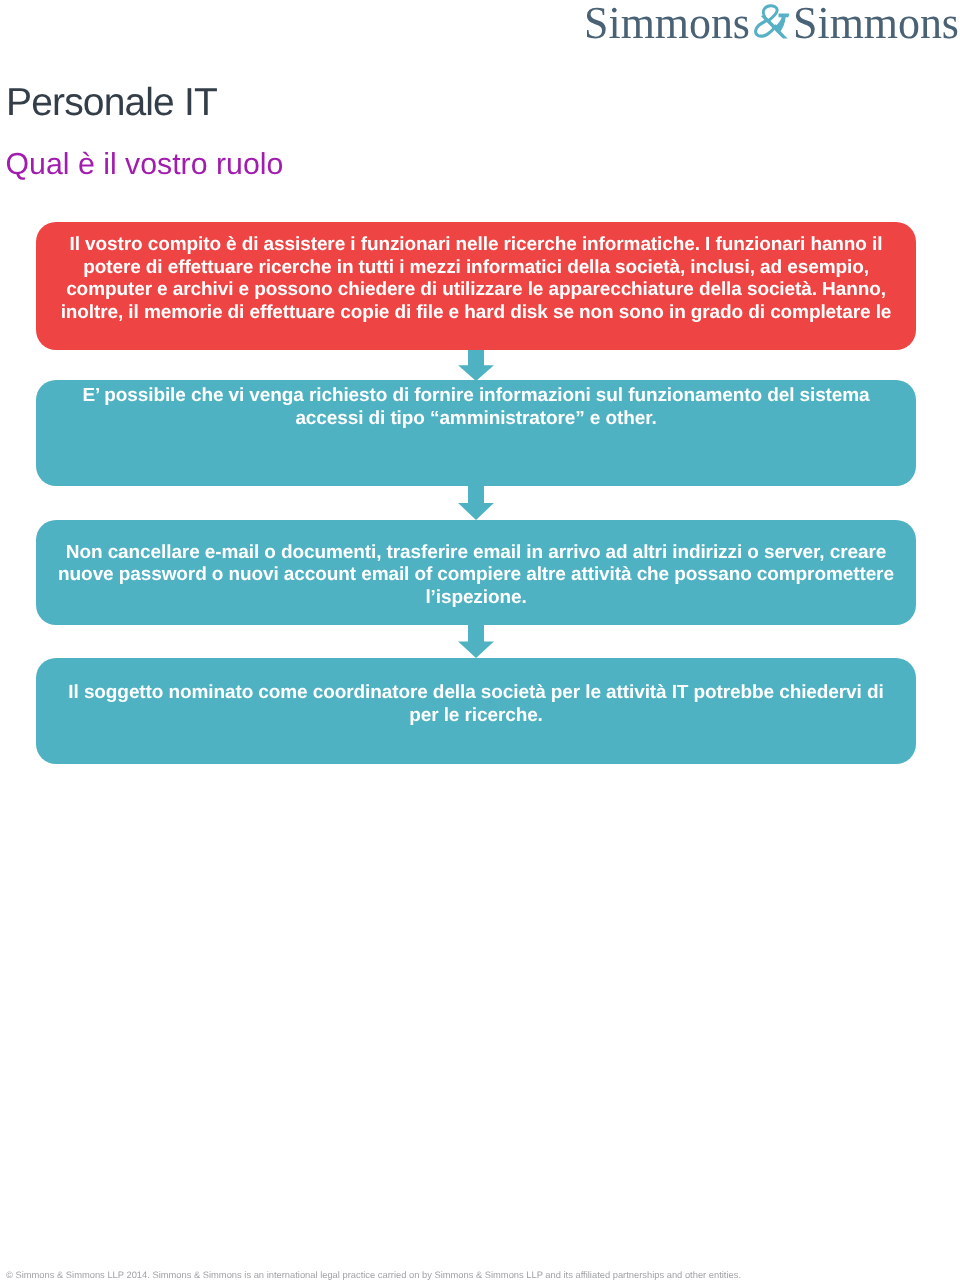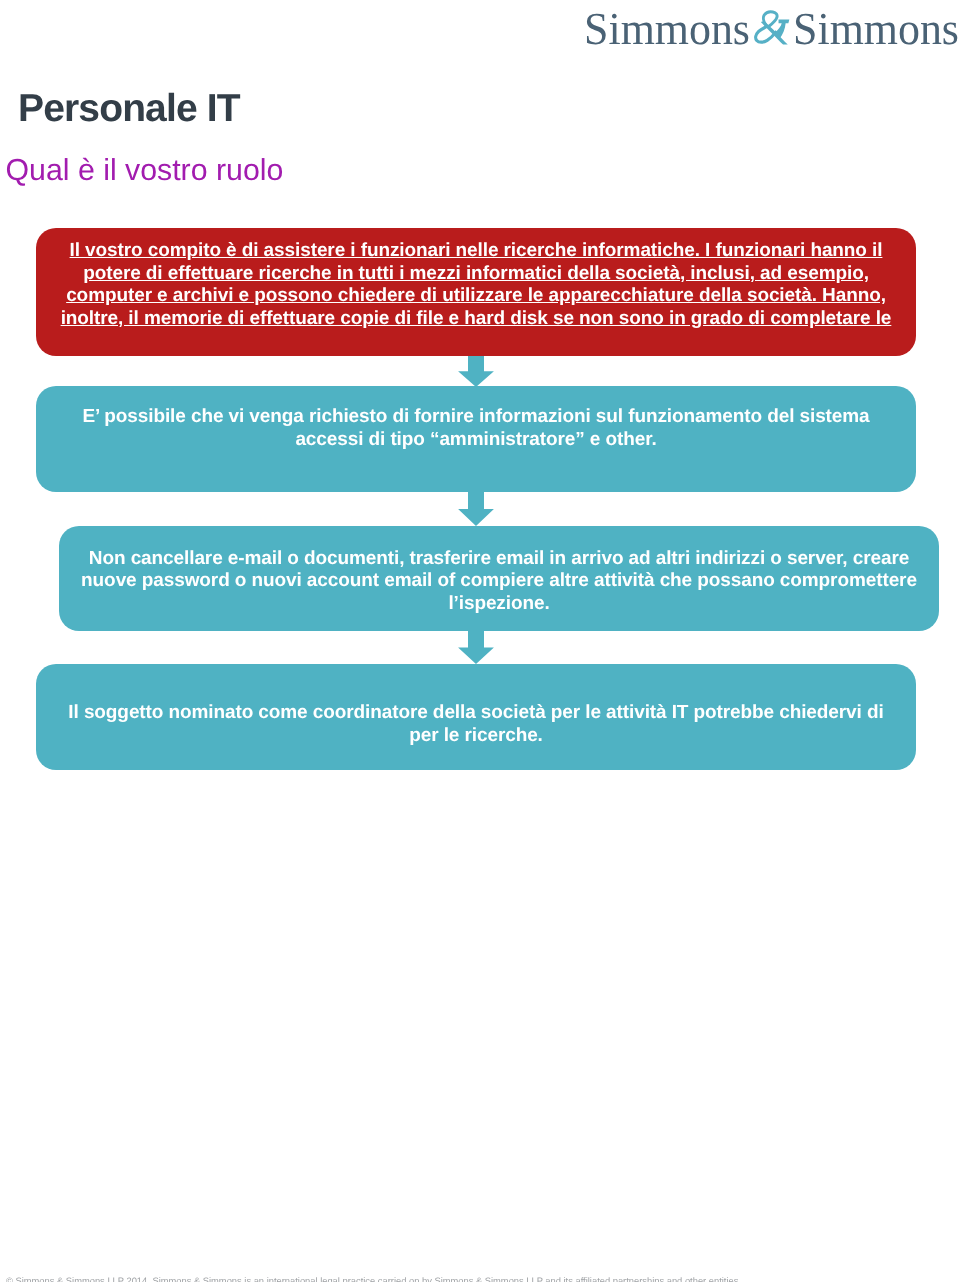--- a/index.html
+++ b/index.html
@@ -1,36 +1,36 @@
 <!DOCTYPE html>
 <html><head>
 <meta charset="utf-8">
 <style>
   html,body{margin:0;padding:0;}
   body{width:960px;height:1282px;background:#ffffff;
        font-family:"Liberation Sans",sans-serif;overflow:hidden;position:relative;
        -webkit-font-smoothing:antialiased;
        -moz-osx-font-smoothing:grayscale;text-rendering:geometricPrecision;}
-  .page{position:absolute;left:0;top:6px;width:960px;height:1037px;}
+  .page{position:absolute;left:0;top:0;width:960px;height:1037px;}
   
   .title,.subtitle,.footer,.box .ln{-webkit-font-smoothing:antialiased;transform:translateZ(0);}
 
   
   .logo{position:absolute;left:584px;top:5px;width:380px;height:42px;}
   .logo .word{position:absolute;top:0;font-family:"Liberation Serif",serif;
               font-size:45.8px;line-height:36px;color:#4a6275;white-space:nowrap;
               transform:scaleX(0.959) translateZ(0);transform-origin:0 0;}
   .logo .w1{left:0px;}
   .logo .amp{position:absolute;left:169px;top:-1px;width:38px;height:36.5px;}
   .logo .amp svg{display:block;width:38px;height:36.5px;}
   .logo .w2{left:209px;}
 
   
-  .title{position:absolute;left:6px;top:80.5px;font-size:39px;font-weight:700;
-         color:#333e48;letter-spacing:-0.85px;line-height:44px;white-space:nowrap;margin-left:12px;}
+  .title{position:absolute;left:6px;top:80.5px;font-size:39px;font-weight:400;
+         color:#333e48;letter-spacing:-0.85px;line-height:44px;white-space:nowrap;}
   .subtitle{position:absolute;left:5.5px;top:148px;font-size:30.3px;font-weight:400;
             color:#4ca3b4;letter-spacing:0px;line-height:34px;white-space:nowrap;}
 
   
   .box{position:absolute;left:36px;width:880px;background:#4fb2c3;border-radius:20px;
        color:#ffffff;font-weight:bold;text-align:center;box-sizing:border-box;}
   .box .ln{font-size:19px;letter-spacing:-0.1px;line-height:22.5px;white-space:nowrap;}
 
   
   .arrow{position:absolute;left:458px;width:36px;}
@@ -58,55 +58,55 @@
           <path d="M26.3 10.0 L37.6 10.0 L36.5 13.9 L33.7 13.9 C33.2 20.0 30.8 26.0 26.8 30.4 L21.6 25.1 C25.6 21.0 29.0 17.2 29.6 13.9 L26.3 13.9 Z"></path>
         </g>
       </svg>
     </span>
     <span class="word w2" style="color: rgb(74, 98, 117);">Simmons</span>
   </div>
 
   <div class="title">Personale IT</div>
   <div class="subtitle" style="color: #a21caf;">Qual è il vostro ruolo</div>
 
-  <div class="box" id="box0" style="top: 222px; height: 128px; padding-top: 12.4px; background: #b91c1c; text-decoration: underline;">
+  <div class="box" id="box0" style="top: 222px; height: 128px; padding-top: 12.4px; background: #ef4444;">
     <div class="ln">Il vostro compito è di assistere i funzionari nelle ricerche informatiche. I funzionari hanno il</div>
     <div class="ln">potere di effettuare ricerche in tutti i mezzi informatici della società, inclusi, ad esempio,</div>
     <div class="ln">computer e archivi e possono chiedere di utilizzare le apparecchiature della società. Hanno,</div>
     <div class="ln">inoltre, il memorie di effettuare copie di file e hard disk se non sono in grado di completare le</div>
   </div>
 
   <div class="arrow" style="top:350px;height:31px;">
     <svg viewBox="0 0 36 31" preserveAspectRatio="none">
         <path d="M10 0 H26 V15.2 H35.9 L18 31 L0.1 15.2 H10 Z" fill="#4fb2c3"></path>
       </svg>
   </div>
 
-  <div class="box" id="box1" style="top: 380px; height: 106px; padding-top: 20px; background: rgb(79, 178, 195);">
+  <div class="box" id="box1" style="top: 380px; height: 106px; padding-top: 5px; background: rgb(79, 178, 195);">
     <div class="ln">E’ possibile che vi venga richiesto di fornire informazioni sul funzionamento del sistema</div>
     <div class="ln">accessi di tipo “amministratore” e other.</div>
   </div>
 
   <div class="arrow" style="top:486px;height:34px;">
     <svg viewBox="0 0 36 34" preserveAspectRatio="none">
         <path d="M10 0 H26 V17 H35.9 L18 34 L0.1 17 H10 Z" fill="#4fb2c3"></path>
       </svg>
   </div>
 
-  <div class="box" id="box2" style="top: 520px; height: 105px; padding-top: 21.8px; background: rgb(79, 178, 195); margin-left: 23px;">
+  <div class="box" id="box2" style="top: 520px; height: 105px; padding-top: 21.8px; background: rgb(79, 178, 195);">
     <div class="ln">Non cancellare e-mail o documenti, trasferire email in arrivo ad altri indirizzi o server, creare</div>
     <div class="ln">nuove password o nuovi account email of compiere altre attività che possano compromettere</div>
     <div class="ln">l’ispezione.</div>
   </div>
 
   <div class="arrow" style="top:625px;height:33px;">
     <svg viewBox="0 0 36 33" preserveAspectRatio="none">
         <path d="M10 0 H26 V16.6 H35.9 L18 33 L0.1 16.6 H10 Z" fill="#4fb2c3"></path>
       </svg>
   </div>
 
-  <div class="box" id="box3" style="top: 658px; height: 106px; padding-top: 38px; background: rgb(79, 178, 195);">
+  <div class="box" id="box3" style="top: 658px; height: 106px; padding-top: 24px; background: rgb(79, 178, 195);">
     <div class="ln">Il soggetto nominato come coordinatore della società per le attività IT potrebbe chiedervi di</div>
     <div class="ln">per le ricerche.</div>
   </div>
 
   <div class="footer">© Simmons &amp; Simmons LLP 2014. Simmons &amp; Simmons is an international legal practice carried on by Simmons &amp; Simmons LLP and its affiliated partnerships and other entities.</div>
 </div>
 
 </body></html>

